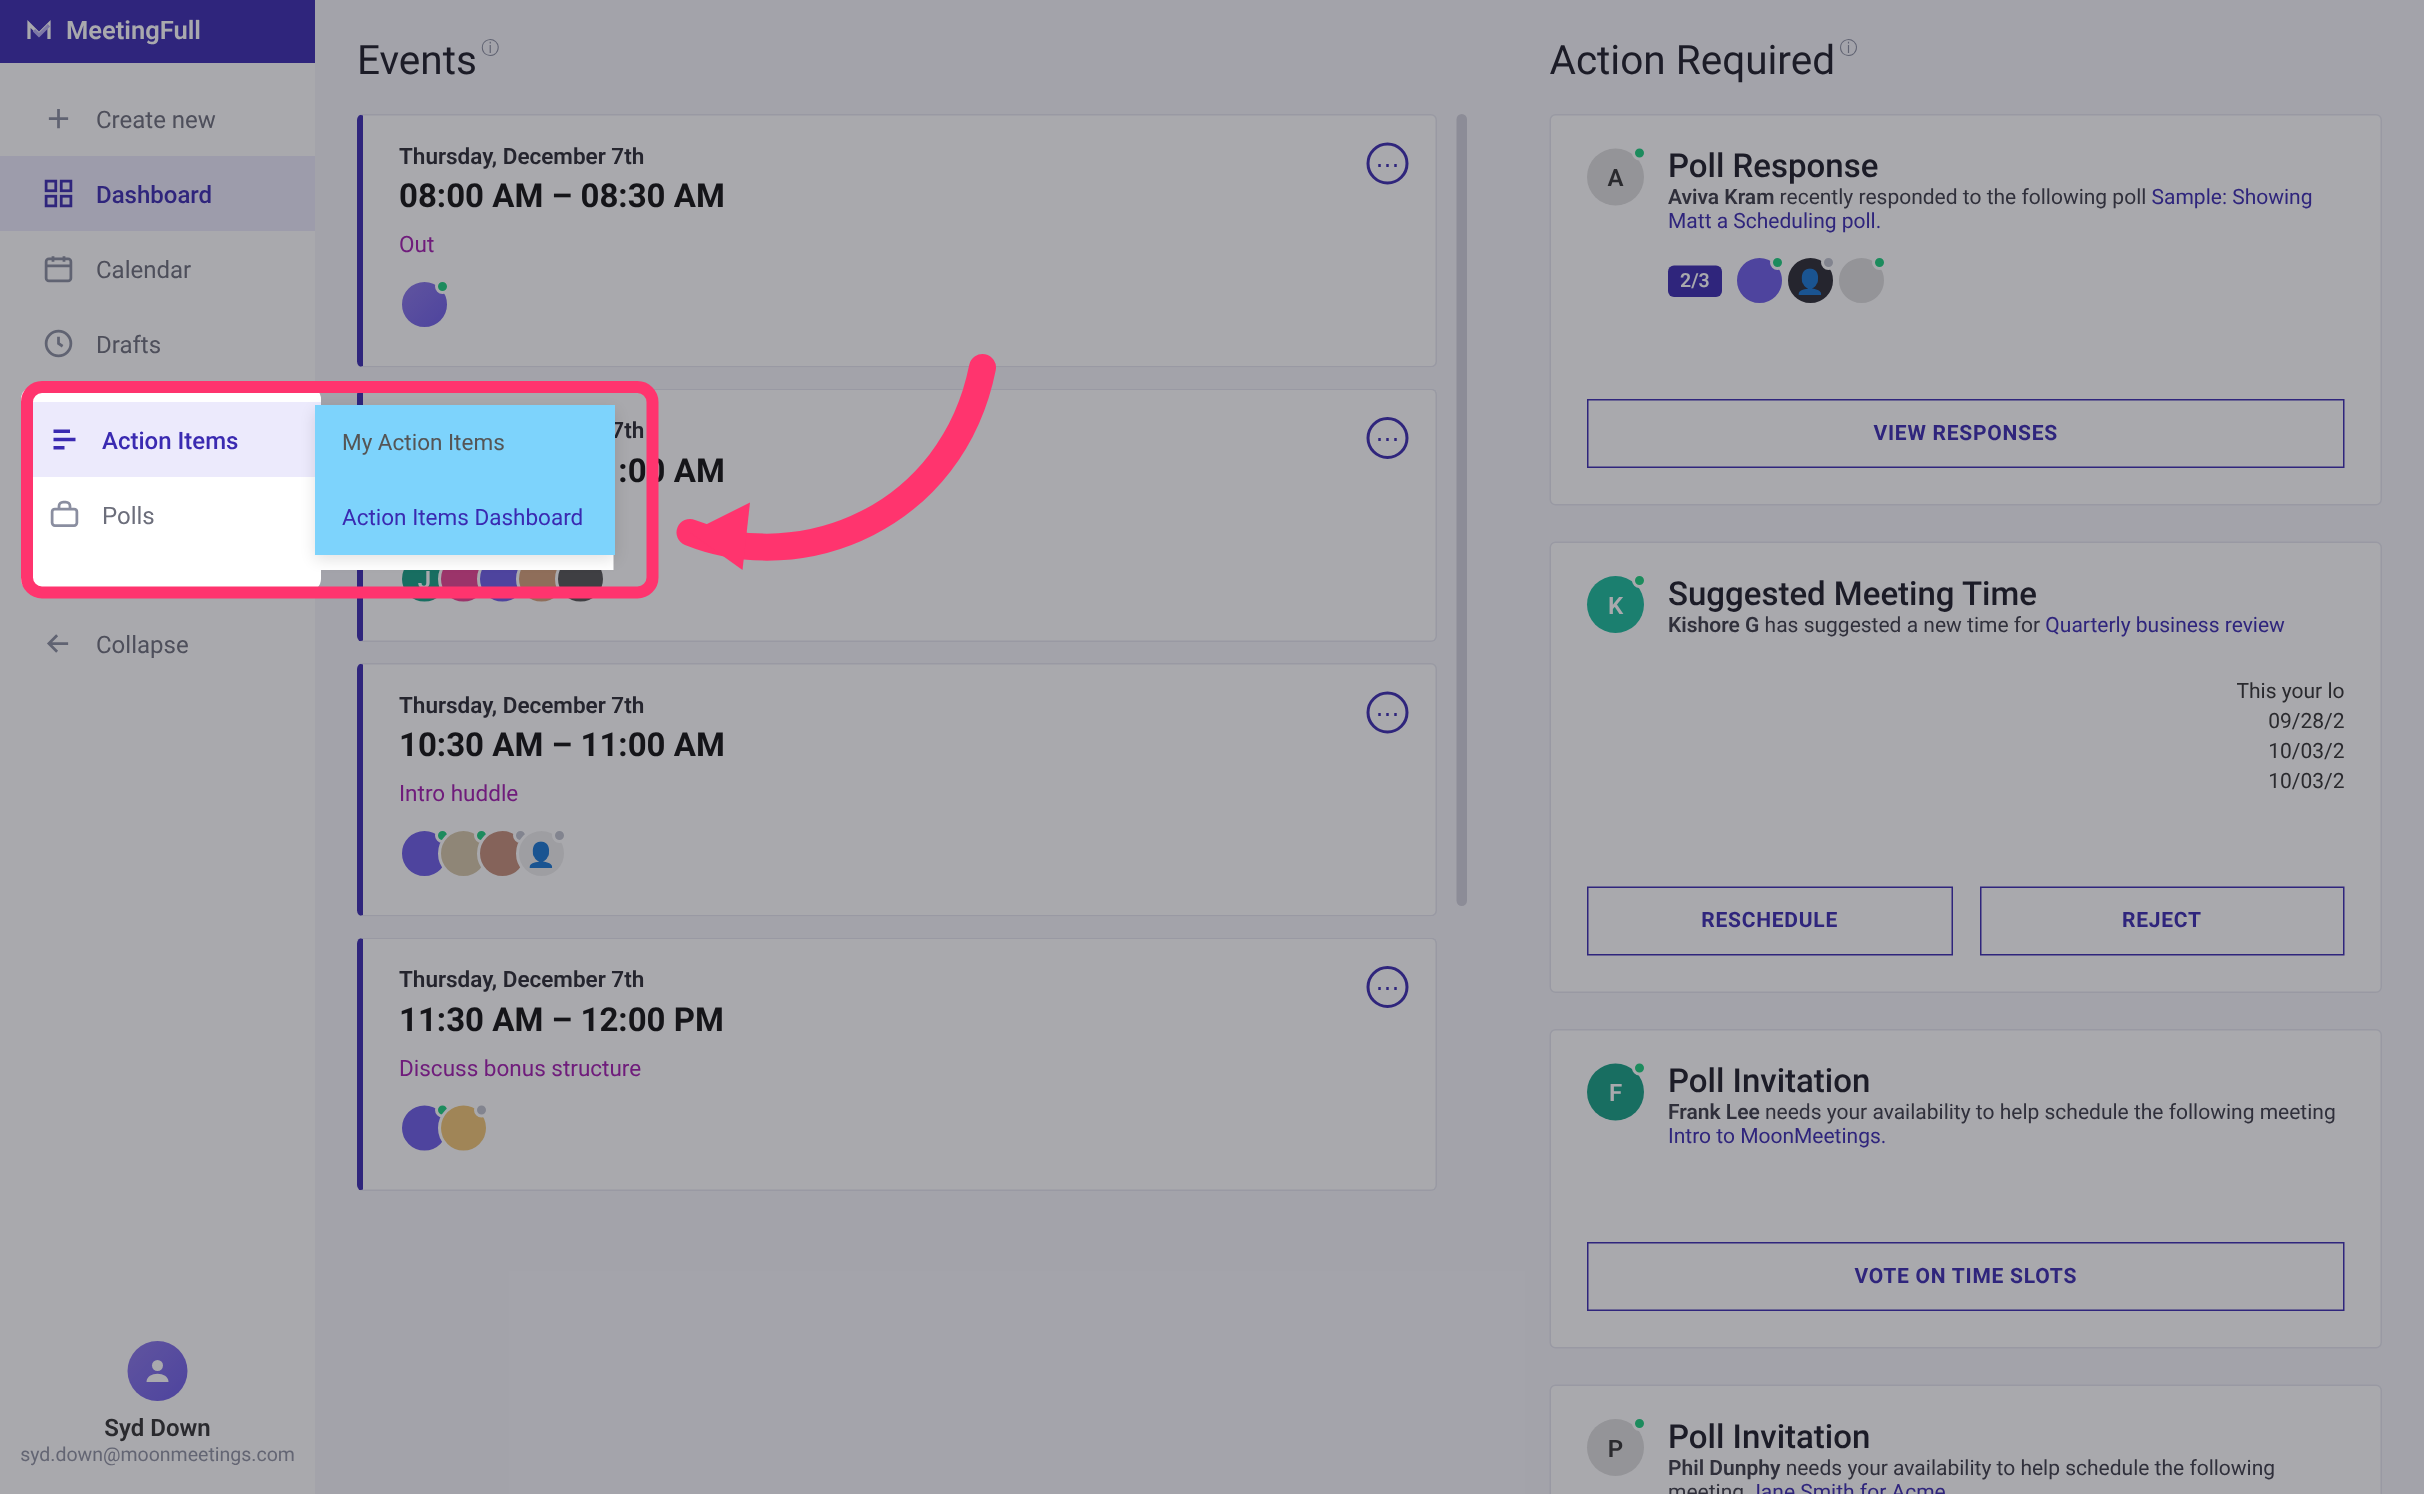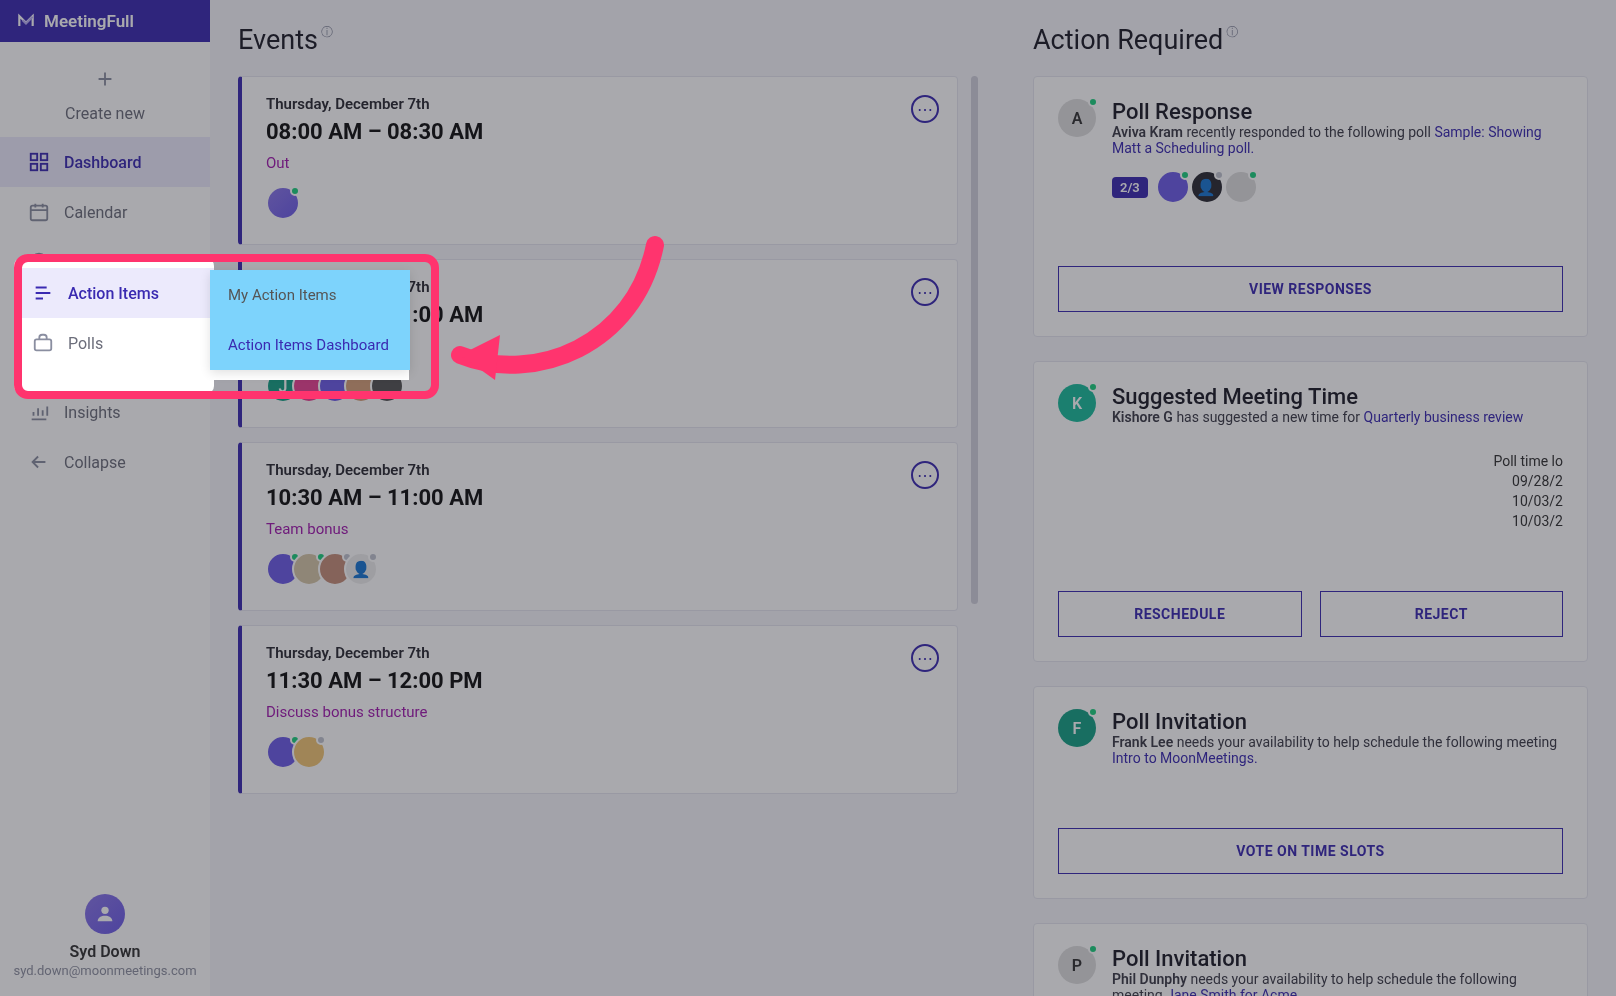--- a/index.html
+++ b/index.html
@@ -6,21 +6,21 @@
 html, body { width: 1616px; height: 996px; overflow: hidden; background: #f6f6fb; }
 .app { display: flex; width: 100%; height: 100%; position: relative; }
 
 
 .sidebar { width: 210px; background: #fff; display: flex; flex-direction: column; height: 100%; }
 .brand { height: 42px; background: #3a2ab1; color: #fff; display: flex; align-items: center; padding: 0 16px; font-weight: 600; font-size: 17px; gap: 8px; }
 .brand-icon { width: 20px; height: 20px; }
 .nav { padding: 12px 0 0 0; flex: 1; }
 .nav-item { display: flex; align-items: center; gap: 14px; padding: 14px 28px; color: #6c6e7b; font-size: 16px; cursor: pointer; position: relative; }
 .nav-item.active { background: #eceafc; color: #3a2ab1; font-weight: 500; }
-.nav-item.create { color: #6c6e7b; flex-direction: column; }
+.nav-item.create { color: #6c6e7b; }
 .nav-item.selected-sub { background: #eceafc; color: #3a2ab1; font-weight: 500; }
 .nav-icon { width: 22px; height: 22px; flex-shrink: 0; }
 .user-block { text-align: center; padding: 12px 10px 18px 10px; color: #333; }
 .user-avatar { width: 40px; height: 40px; border-radius: 50%; background: linear-gradient(135deg,#8a77e8,#6c5ce7); margin: 0 auto 8px; display:flex;align-items:center;justify-content:center;color:#fff;font-size:18px; }
 .user-name { font-weight: 600; font-size: 16px; }
 .user-email { font-size: 13px; color: #8f92a2; margin-top: 2px; }
 
 
 .submenu { position: absolute; left: 210px; top: 270px; width: 200px; background: #7dd3fc; box-shadow: 0 3px 10px rgba(0,0,0,.12); z-index: 200; }
 .submenu-item { padding: 16px 18px; font-size: 15px; color: #555; cursor: pointer; }
@@ -202,21 +202,21 @@
             <div class="avatar" style="background:#555">
                 <span class="status gray"></span>
               </div>
           </div>
         </div>
 
         <div class="event-card">
           <div class="event-dots">⋯</div>
           <div class="event-date">Thursday, December 7th</div>
           <div class="event-time">10:30 AM – 11:00 AM</div>
-          <div class="event-title">Team bonus</div>
+          <div class="event-title">Intro huddle</div>
           <div class="avatars-row">
             <div class="avatar" style="background:#6c5ce7">
                 <span class="status green"></span>
               </div>
             <div class="avatar" style="background:#d6c7a8">
                 <span class="status green"></span>
               </div>
             <div class="avatar" style="background:#c58f7a">
                 <span class="status gray"></span>
               </div>
@@ -280,21 +280,21 @@
               <span class="status green"></span>
             </div>
           <div style="flex:1">
             <div class="action-title">Suggested Meeting Time</div>
             <div class="action-sub">
               <strong>Kishore G</strong><span> has suggested a new time for </span><span class="link">Quarterly business review</span>
             </div>
           </div>
         </div>
         <div class="time-list">
-          <div class="time-list-head">Poll time lo</div>
+          <div class="time-list-head">This your lo</div>
           <div>09/28/2</div>
           <div>10/03/2</div>
           <div>10/03/2</div>
         </div>
         <div class="button-row">
           <div class="btn">RESCHEDULE</div>
           <div class="btn">REJECT</div>
         </div>
       </div>
 

